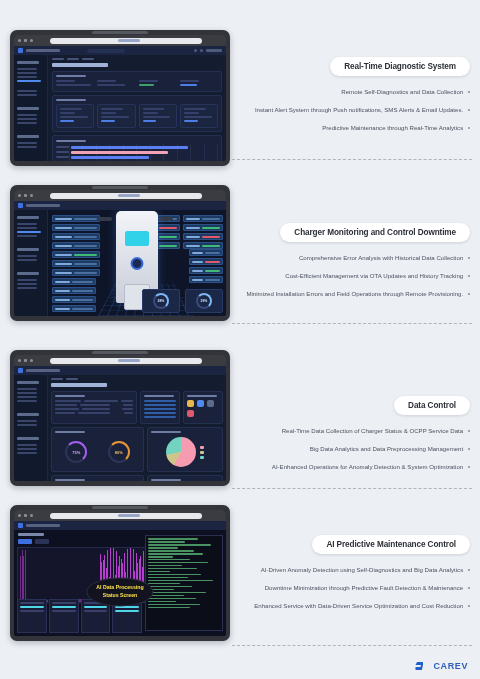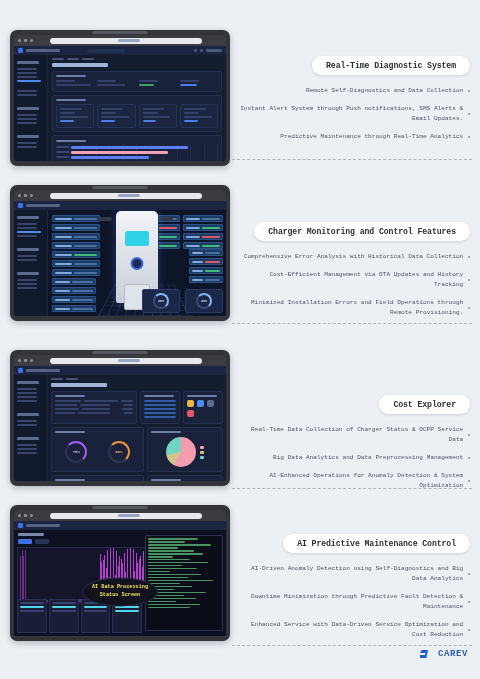--- a/index.html
+++ b/index.html
@@ -2,21 +2,21 @@
 <html><head>
 <meta charset="utf-8">
 <style>
   * { box-sizing: border-box; margin: 0; padding: 0; }
   html, body {
     width: 480px; height: 679px;
     background: #eceff3;
     font-family: "Liberation Sans", sans-serif;
     overflow: hidden;
   }
-  .page { position: relative; width: 480px; height: 679px; background: #eceff3; font-family: Liberation Mono, monospace; }
+  .page { position: relative; width: 480px; height: 679px; background: #eceff3; }
 
   
   .feature { position: absolute; left: 0; width: 480px; }
   .shot-wrap { position: absolute; left: 10px; top: 0; width: 220px; }
 
   
   .frame {
     position: relative; width: 220px; border-radius: 7px;
     background: #32343a; padding: 5px 4px 5px 4px;
     box-shadow: 0 2px 6px rgba(20,28,50,.28);
@@ -215,21 +215,21 @@
     gap: 5px; margin-bottom: 8px;
   }
   .bullet-text { font-size: 6.1px; color: #4b5260; line-height: 1.65; text-align: right; }
   .bdot { width: 1.8px; height: 1.8px; border-radius: 50%; background: #8b919c; flex-shrink: 0; }
 
   .divider {
     position: absolute; right: 8px; height: 0; border-top: 1px dashed #aeb5c0;
   }
 
   
-  .footer { position: absolute; right: 12px; bottom: 20px; display: flex; align-items: center; gap: 10px; }
+  .footer { position: absolute; right: 12px; bottom: 8px; display: flex; align-items: center; gap: 10px; }
   .logo-mark {
     width: 8px; height: 8px; background: #1f5fd0;
     clip-path: polygon(20% 0,100% 0,80% 100%,0 100%,0 62%,62% 62%,70% 38%,0 38%);
   }
   .logo-text { font-size: 9px; font-weight: bold; color: #2f5fb8; letter-spacing: .6px; }
 </style>
 </head>
 <body>
 
 <div class="page">
@@ -546,21 +546,21 @@
               <div class="gaugebox" style="right:3px">
                 <span class="ring">29%</span>
               </div>
             </div>
           </div>
         </div>
       </div>
     </div>
 
     <div class="info" style="top:36px">
-      <span class="pill">Charger Monitoring and Control Features</span>
+      <span class="pill">Charger Monitoring and Control Downtime</span>
       <div class="bullets">
         <div class="bullet">
           <span class="bullet-text">Comprehensive Error Analysis with Historical Data Collection</span>
           <span class="bdot"></span>
         </div>
         <div class="bullet">
           <span class="bullet-text">Cost-Efficient Management via OTA Updates and History Tracking</span>
           <span class="bdot"></span>
         </div>
         <div class="bullet">
@@ -684,21 +684,21 @@
 
                 </div>
               </div>
             </div>
           </div>
         </div>
       </div>
     </div>
 
     <div class="info" style="top:44px">
-      <span class="pill">Cost Explorer</span>
+      <span class="pill">Data Control</span>
       <div class="bullets">
         <div class="bullet">
           <span class="bullet-text">Real-Time Data Collection of Charger Status &amp; OCPP Service Data</span>
           <span class="bdot"></span>
         </div>
         <div class="bullet">
           <span class="bullet-text">Big Data Analytics and Data Preprocessing Management</span>
           <span class="bdot"></span>
         </div>
         <div class="bullet">

